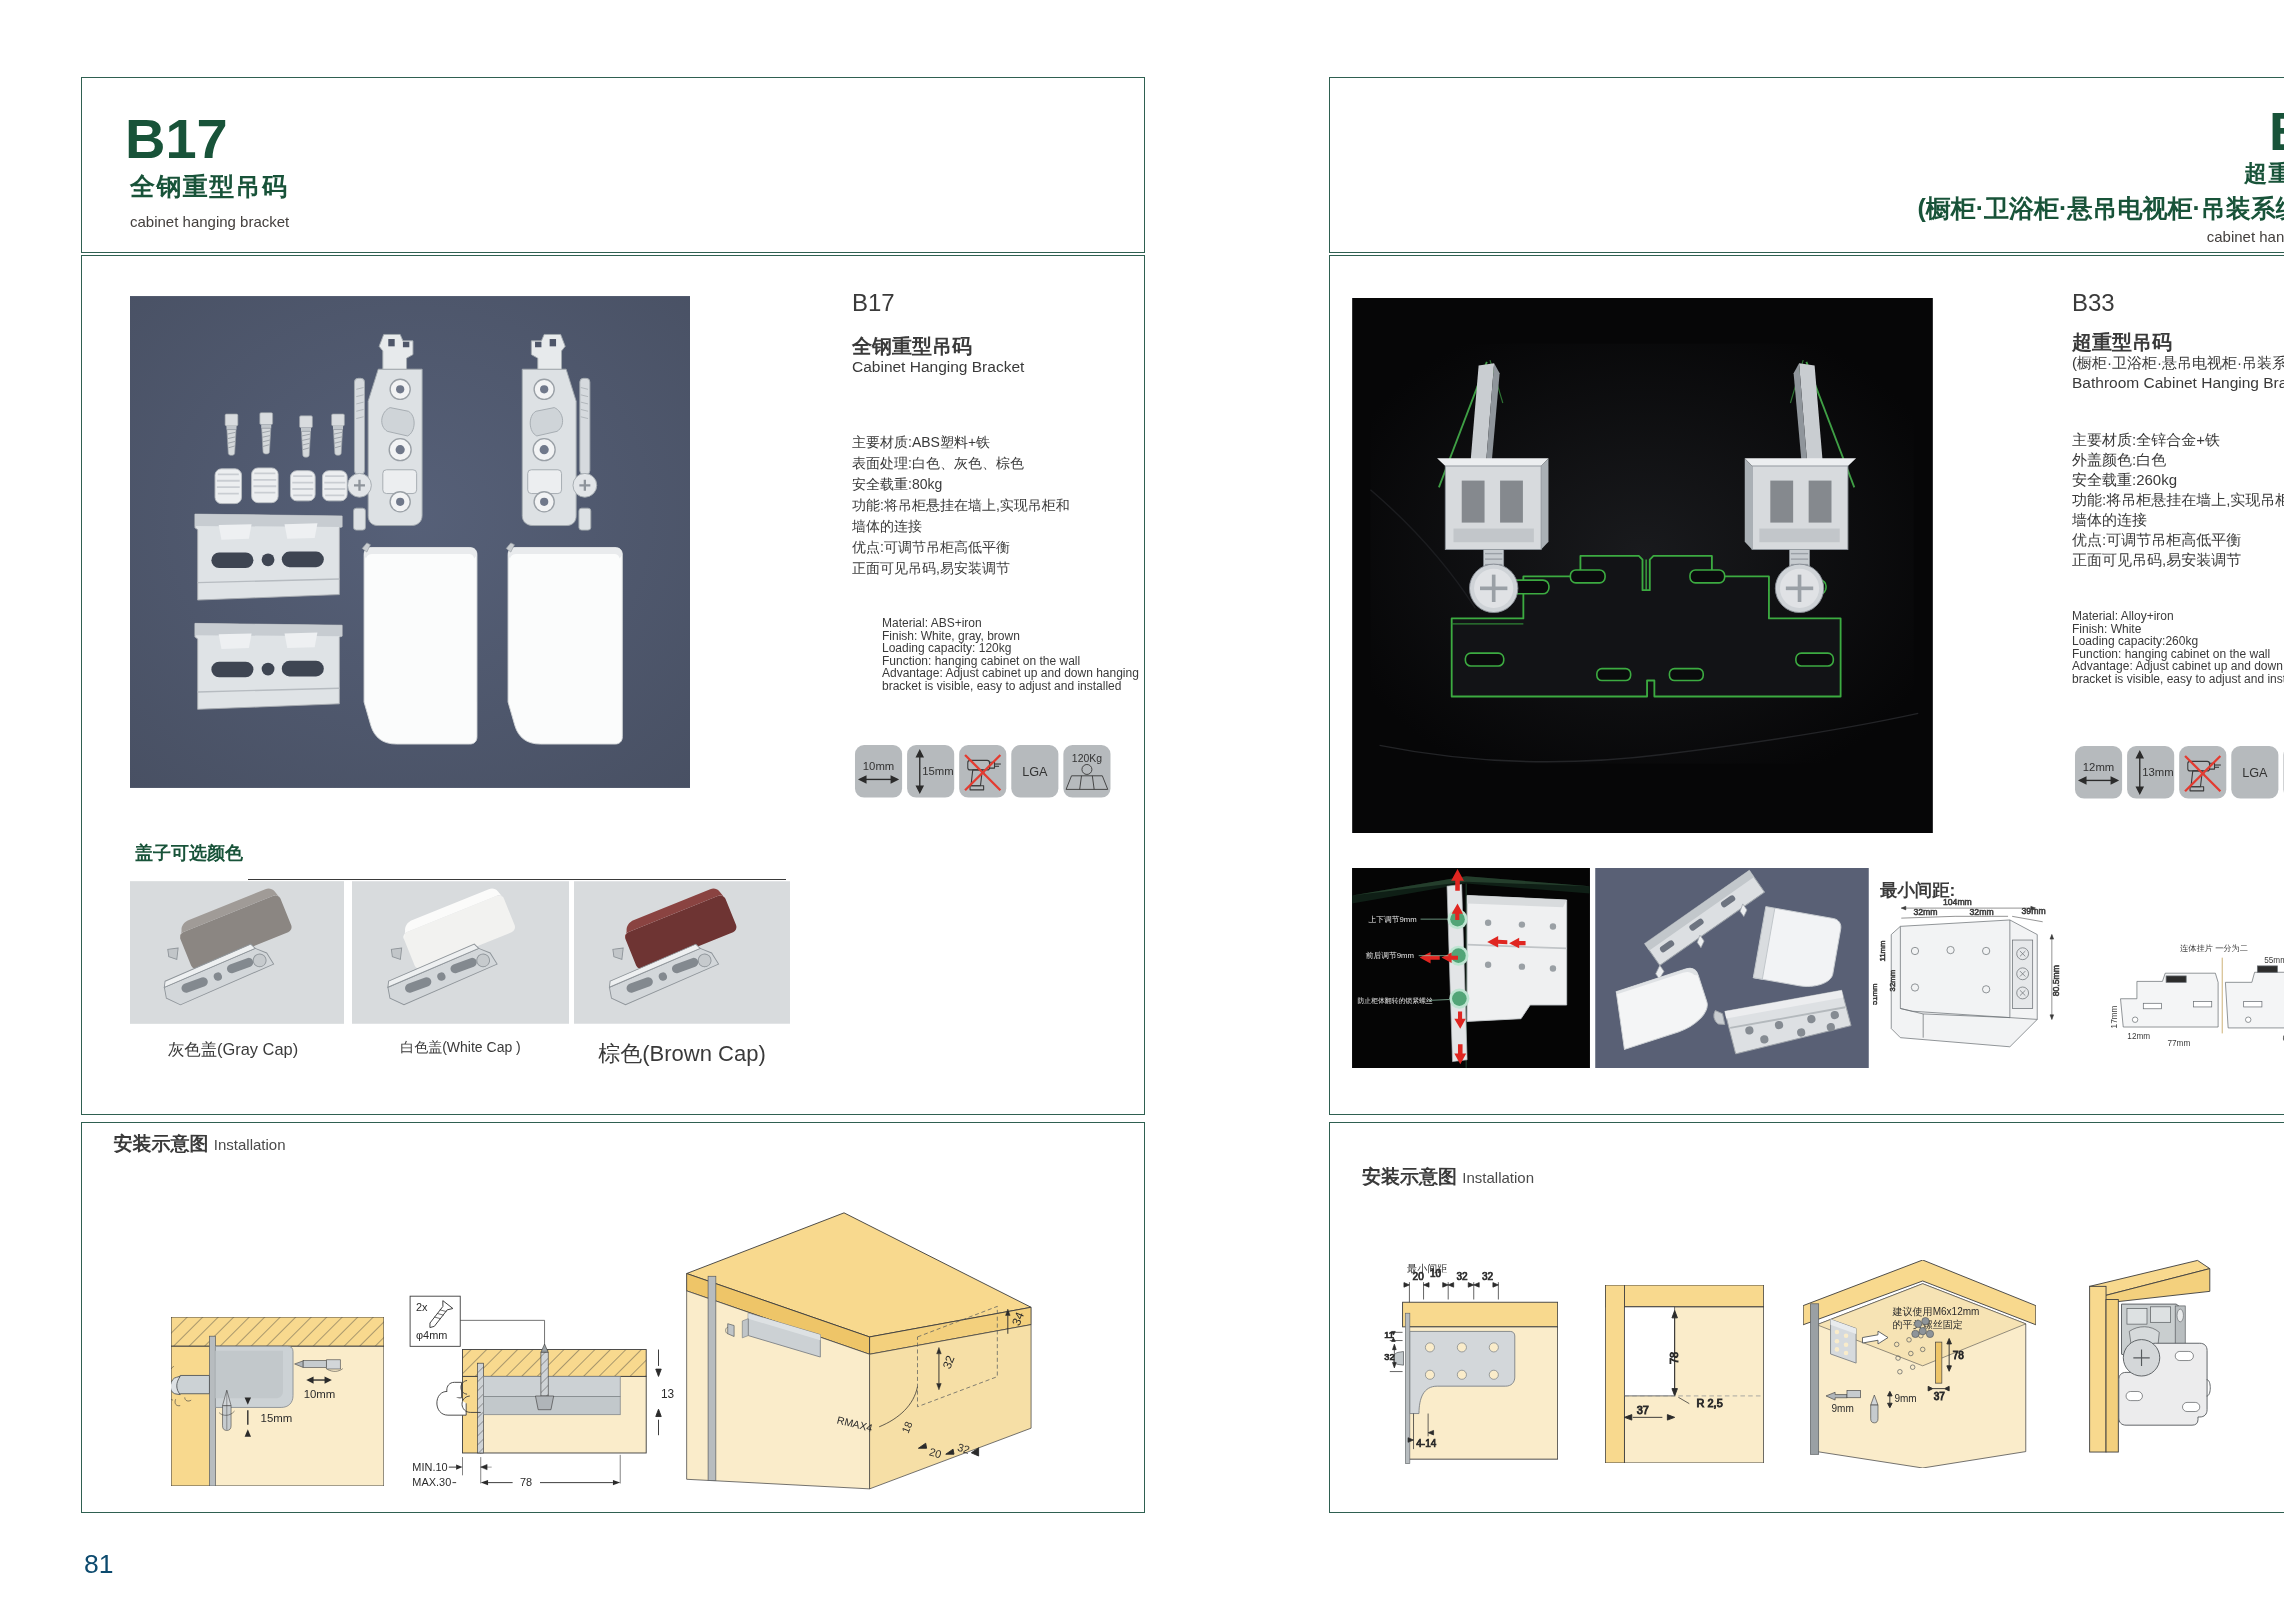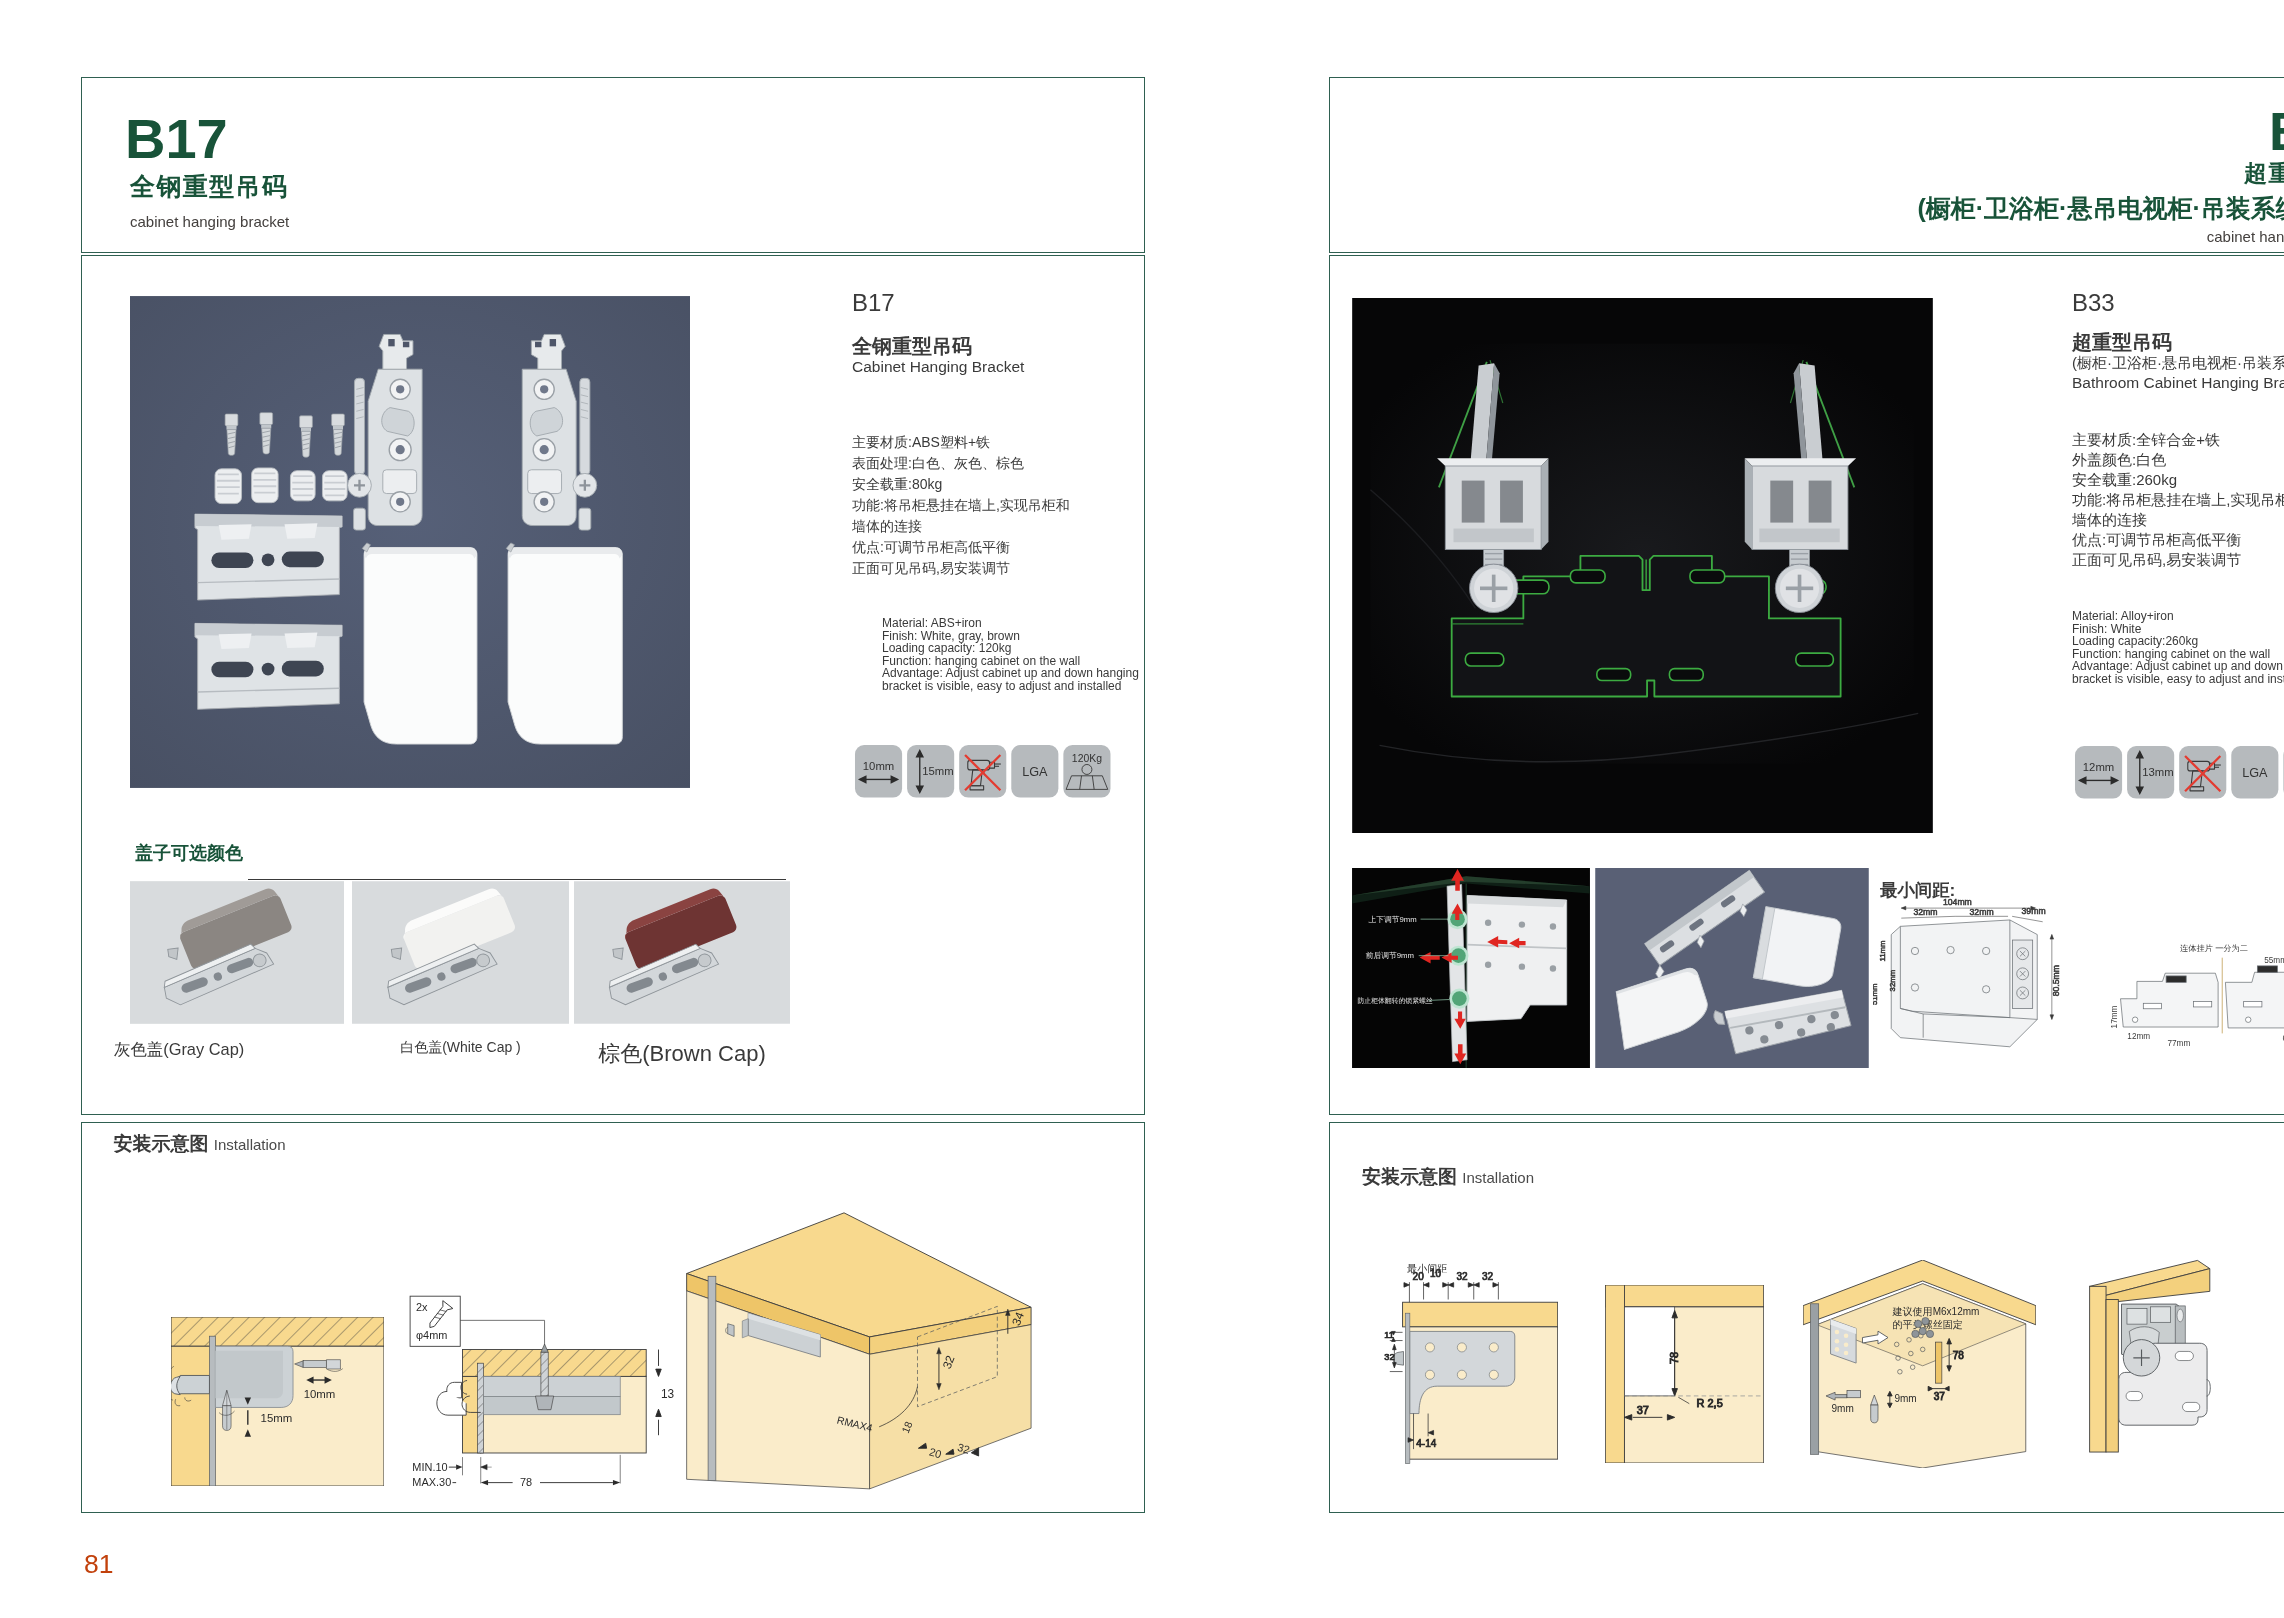--- a/index.html
+++ b/index.html
@@ -252,21 +252,21 @@
 </g>
 <g transform="translate(196.5,208) rotate(-20)">
 <polygon points="-120,-18 96,-30 116,-12 122,16 -100,30 -124,6" fill="#d3d7da" stroke="#8f959a" stroke-width="2"></polygon>
 <polygon points="-114,-30 90,-42 96,-30 -120,-18" fill="#eef0f1" stroke="#8f959a" stroke-width="2"></polygon>
 <rect x="-86" y="-10" width="60" height="20" rx="10" fill="#83898f"></rect>
 <rect x="22" y="-16" width="60" height="20" rx="10" fill="#83898f"></rect>
 <circle cx="-2" cy="0" r="9" fill="#83898f"></circle>
 <circle cx="96" cy="-2" r="14" fill="#c6cacd" stroke="#8f959a" stroke-width="2"></circle>
 </g>
 </svg>
-  <div class="abs dark nw" style="left:32px;top:783px;width:214px;font-size:16.4px;">灰色盖(Gray Cap)</div>
+  <div class="abs dark nw" style="left:44px;top:783px;width:214px;font-size:16.4px;text-align:center;">灰色盖(Gray Cap)</div>
   <div class="abs dark nw" style="left:270px;top:783px;width:217px;font-size:14px;text-align:center;">白色盖(White Cap )</div>
   <div class="abs dark nw" style="left:492px;top:783px;width:216px;font-size:22px;text-align:center;">棕色(Brown Cap)</div>
 </div>
 <div class="box" id="linstall" style="left:81px;top:1122px;width:1064px;height:391px;">
 <div class="abs nw" style="left:31.5px;top:11.4px;font-size:19px;font-weight:bold;color:#3a3a3a;line-height:1;">安装示意图 <span style="font-weight:normal;font-size:15px;color:#4a4a4a;">Installation</span></div>
 <svg class="abs" style="left:89px;top:194px;" width="213" height="169" viewBox="0 0 466 370">
 <defs>
 <pattern id="hp" width="24" height="24" patternTransform="rotate(45)" patternUnits="userSpaceOnUse">
 <rect width="24" height="24" fill="#f8d98e"></rect>
           <line x1="0" y1="0" x2="0" y2="24" stroke="#4a4a43" stroke-width="2"></line>
@@ -398,21 +398,21 @@
 <text x="494" y="486" font-size="23" fill="#2b2b2b" font-family="Liberation Sans" transform="rotate(-68 494 486)">18</text>
 <g stroke="#2b2b2b" stroke-width="2" fill="#2b2b2b">
 <path d="M516 517 l16 -11 2 11 z"></path>
         <text x="538" y="532" font-size="24" stroke="none" transform="rotate(16 538 532)" font-family="Liberation Sans">20</text>
 <path d="M576 530 l16 -11 2 11 z"></path>
         <text x="600" y="522" font-size="24" stroke="none" transform="rotate(16 600 522)" font-family="Liberation Sans">32</text>
 <path d="M648 516 l-16 11 16 7 z"></path>
 </g>
 </svg>
   </div>
-<div class="abs" style="left:84px;top:1551px;font-size:26.5px;color:#c2410c;line-height:1;">81</div>
+<div class="abs" style="left:84px;top:1551px;font-size:26.5px;color:#0c4a6e;line-height:1;">81</div>
 
 <div class="box" style="left:1329px;top:77px;width:1064px;height:176px;">
   <div class="abs green nw" style="right:24px;top:26px;font-size:54px;font-weight:bold;line-height:1;">B33</div>
   <div class="abs green nw" style="right:26px;top:84px;font-size:23px;letter-spacing:1.4px;font-weight:bold;line-height:1;">超重型吊码</div>
   <div class="abs green nw" style="right:26px;top:118px;font-size:25px;font-weight:bold;line-height:1;">(橱柜·卫浴柜·悬吊电视柜·吊装系统 专用)</div>
   <div class="abs nw" style="right:26px;top:151px;font-size:15px;color:#44403e;line-height:1;">cabinet hanging bracket</div>
 </div>
 <div class="box" id="rcontent" style="left:1329px;top:255px;width:1064px;height:860px;">
 <svg class="abs" style="left:22px;top:42px;" width="581" height="535" viewBox="0 0 1272 1172">
 <rect width="1272" height="1172" fill="#060607"></rect>

